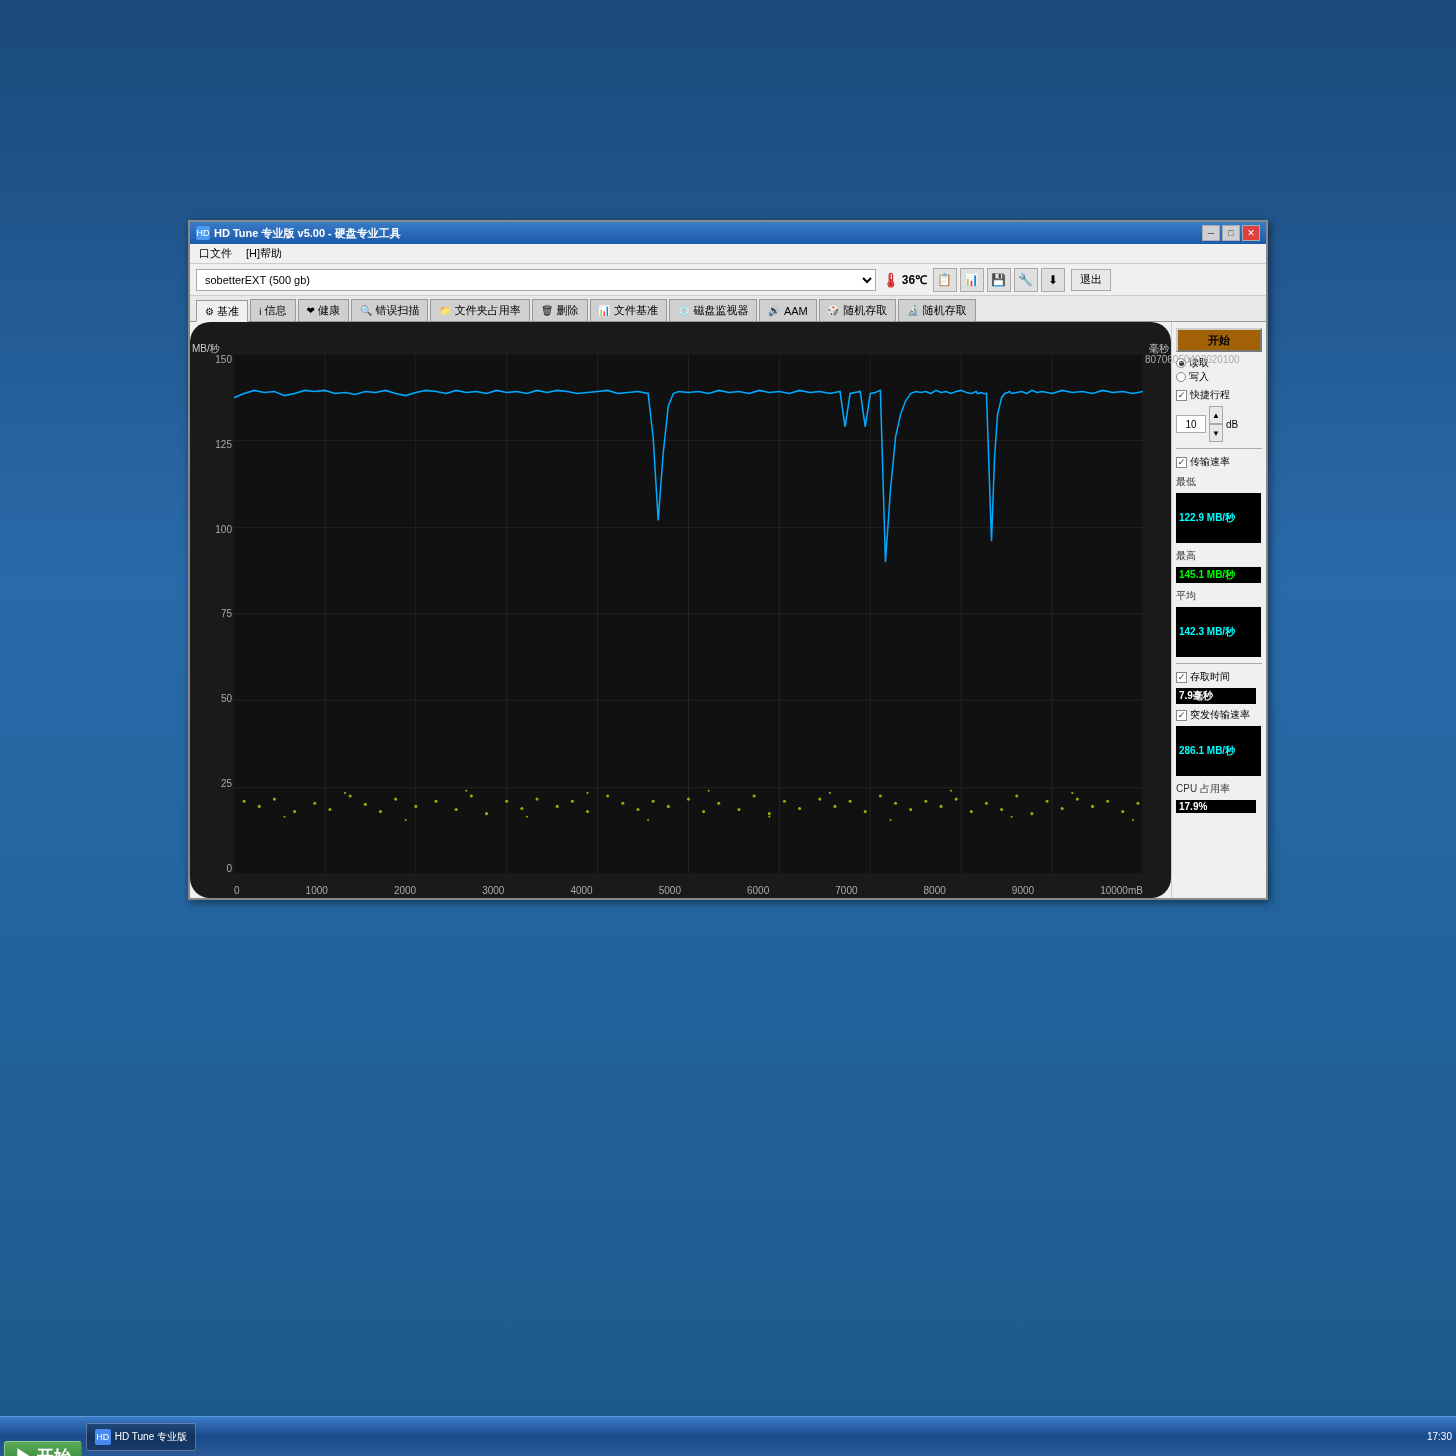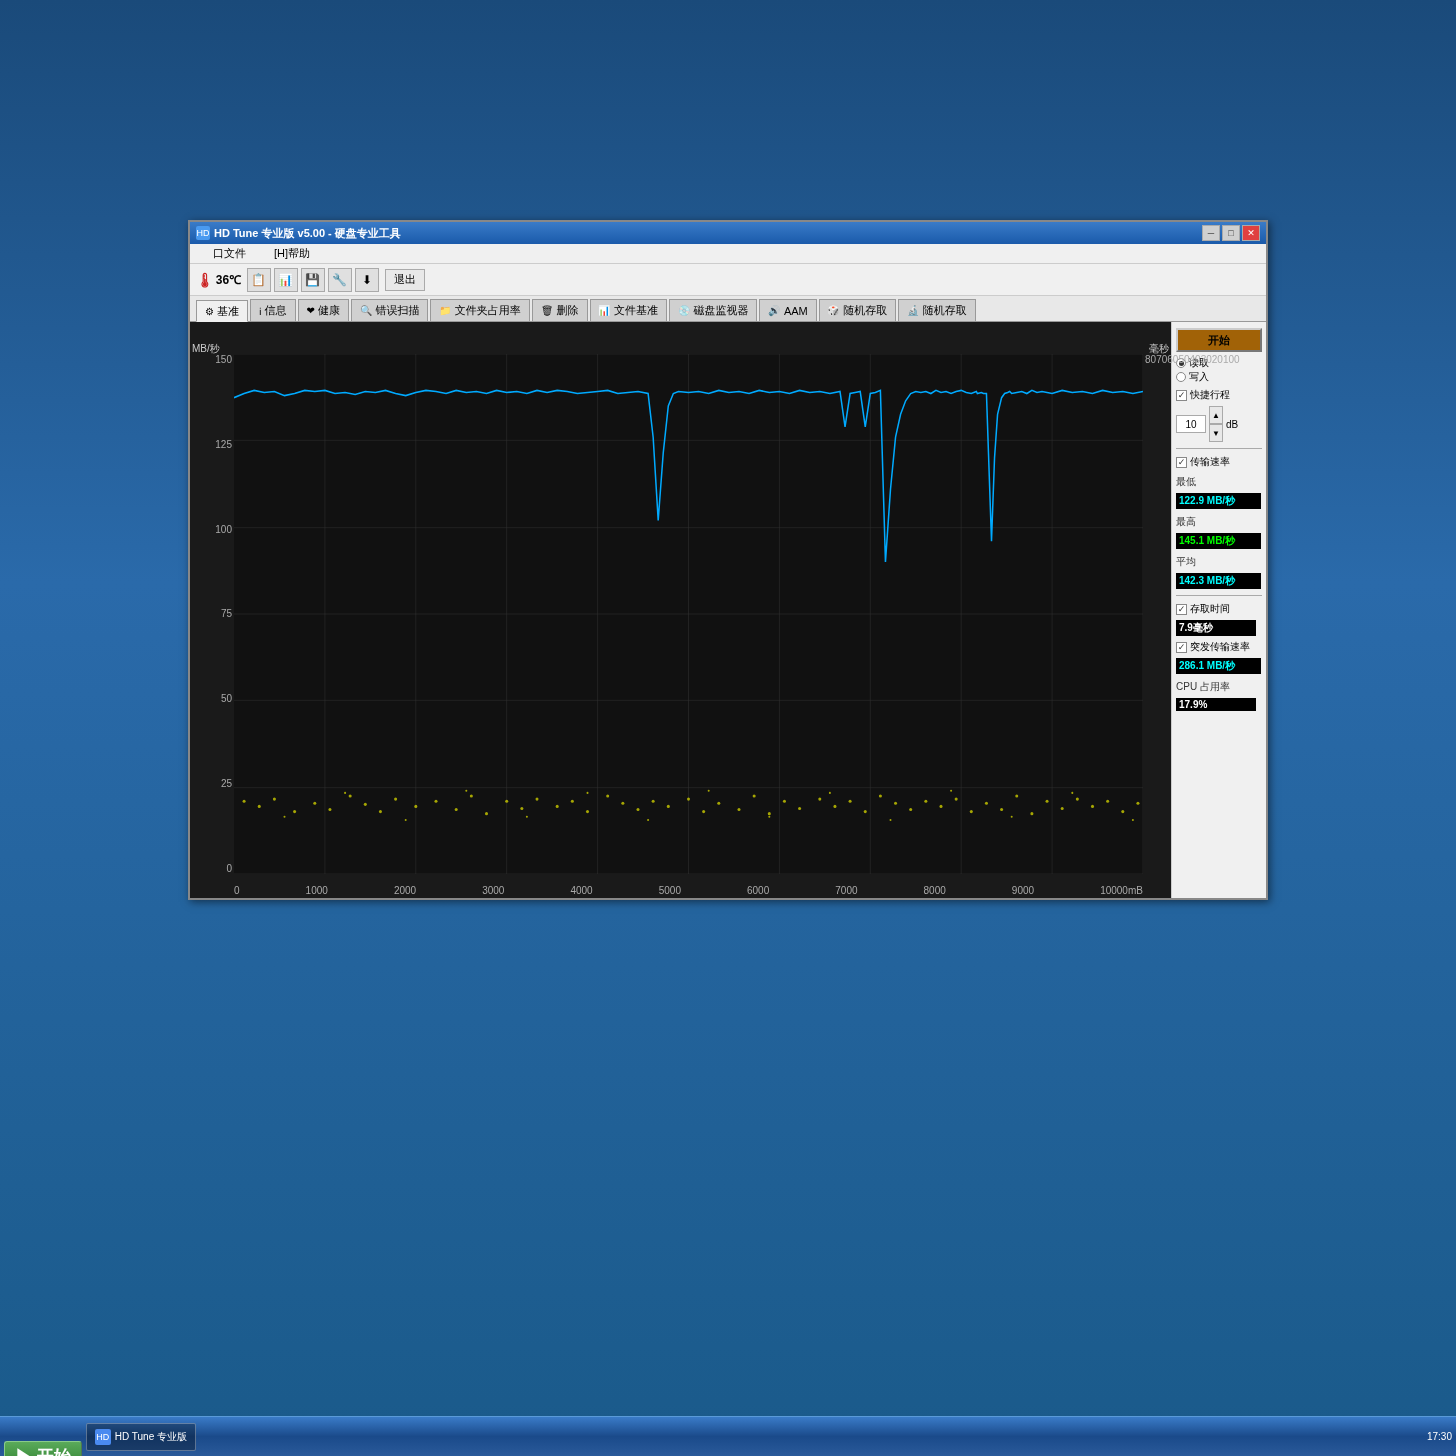--- a/index.html
+++ b/index.html
@@ -101,21 +101,20 @@
       height: 20px;
       align-items: center;
       flex-shrink: 0;
     }
 
     .menu-item {
       font-size: 11px;
       color: #000;
       cursor: pointer;
       padding: 8px 3px;
-      margin-left: 14px;
     }
 
     .toolbar {
       background: #f0f0f0;
       padding: 3px 6px;
       display: flex;
       align-items: center;
       gap: 6px;
       border-bottom: 1px solid #ccc;
       height: 32px;
@@ -208,20 +207,21 @@
       display: flex;
       flex: 1;
       overflow: hidden;
     }
 
     .chart-area {
       flex: 1;
       background: #1a1a1a;
       position: relative;
       padding: 8px 0 36px 44px;
+      border-radius: 20px;
     }
 
     .y-label {
       color: #aaaaaa;
       font-size: 10px;
     }
 
     .x-label {
       color: #aaaaaa;
       font-size: 10px;
@@ -332,21 +332,21 @@
       font-size: 10px;
       color: #333;
       margin-top: 2px;
     }
 
     .stat-value {
       background: #000;
       color: #00ffff;
       font-size: 10px;
       font-weight: bold;
-      padding: 1px 3px;
+      padding: 18px 3px;
       width: 85px;
       display: block;
       text-align: left;
     }
 
     .stat-value-green {
       background: #000;
       color: #00ff00;
       font-size: 10px;
       font-weight: bold;
@@ -454,20 +454,23 @@
         <div class="title-btn close">✕</div>
       </div>
     </div>
 
     <div class="menu-bar">
       <span class="menu-item">口文件</span>
       <span class="menu-item">[H]帮助</span>
     </div>
 
     <div class="toolbar">
+      <select class="drive-select">
+        <option>sobetterEXT  (500 gb)</option>
+      </select>
       <div class="temp-display">
         <span class="temp-icon">🌡</span>
         <span>36℃</span>
       </div>
       <div class="toolbar-icons">
         <div class="toolbar-icon-btn">📋</div>
         <div class="toolbar-icon-btn">📊</div>
         <div class="toolbar-icon-btn">💾</div>
         <div class="toolbar-icon-btn">🔧</div>
         <div class="toolbar-icon-btn">⬇</div>

